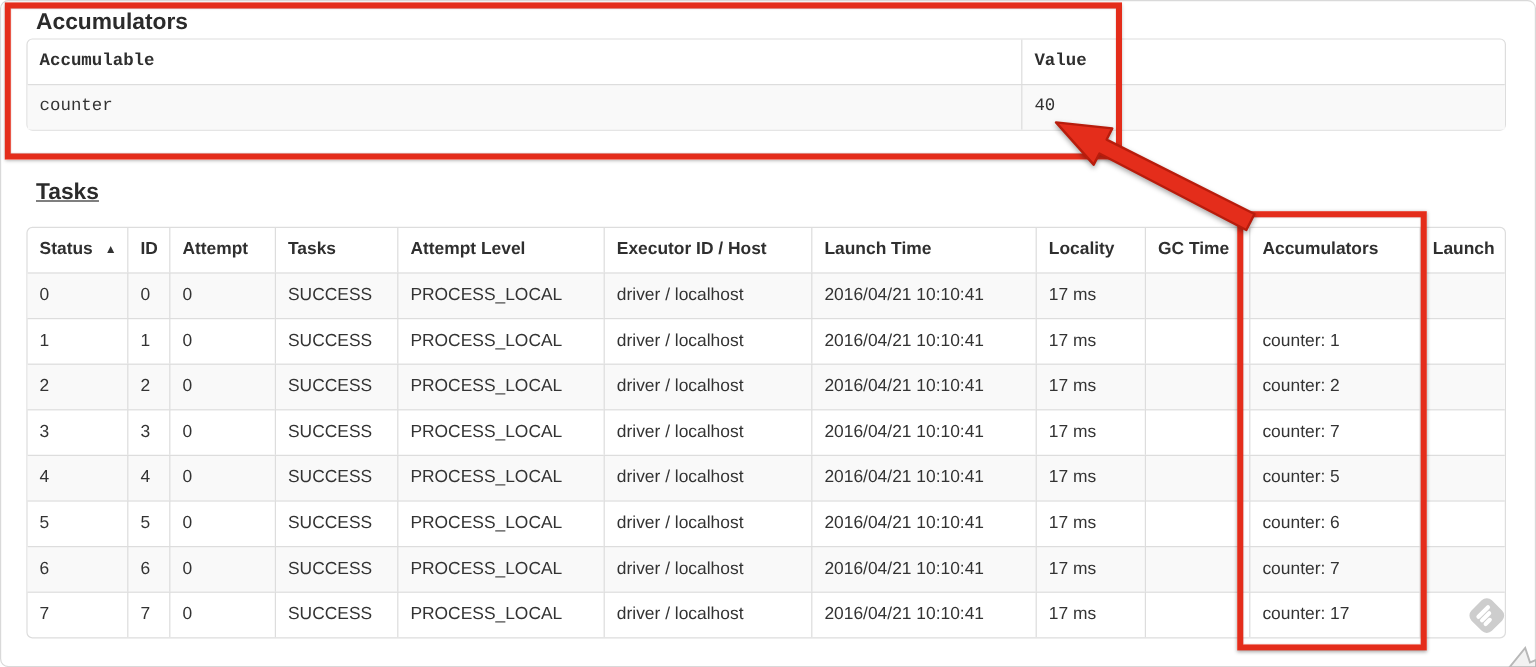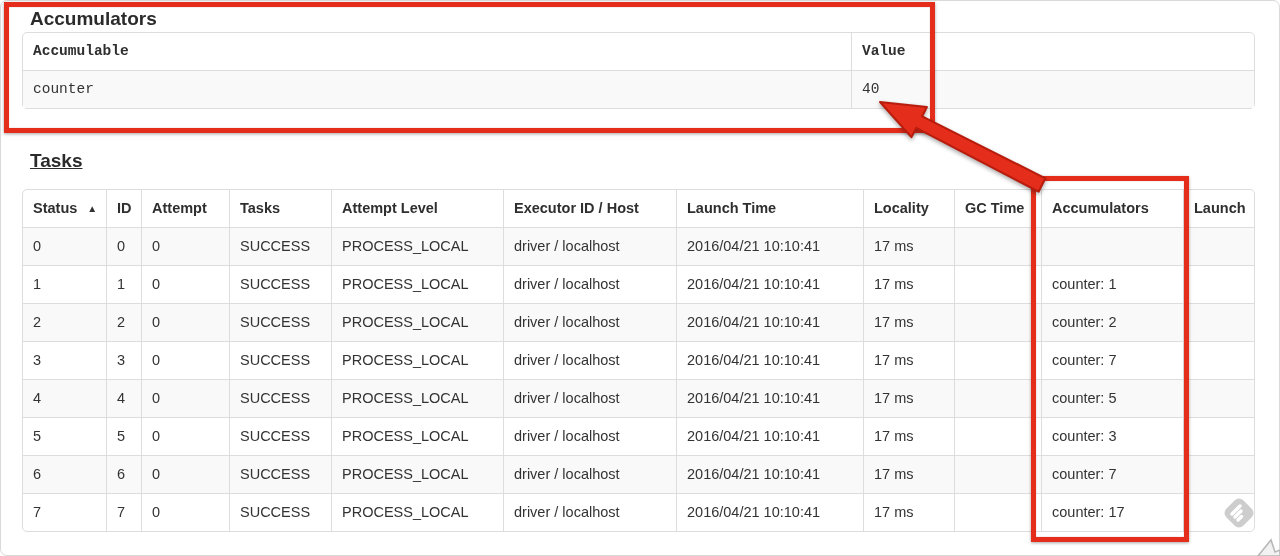--- a/index.html
+++ b/index.html
@@ -213,21 +213,21 @@
       <tr>
         <td>5</td>
         <td>5</td>
         <td>0</td>
         <td>SUCCESS</td>
         <td>PROCESS_LOCAL</td>
         <td>driver / localhost</td>
         <td>2016/04/21 10:10:41</td>
         <td>17 ms</td>
         <td></td>
-        <td>counter: 3</td>
+        <td>counter: 6</td>
         <td></td>
       </tr>
       <tr>
         <td>6</td>
         <td>6</td>
         <td>0</td>
         <td>SUCCESS</td>
         <td>PROCESS_LOCAL</td>
         <td>driver / localhost</td>
         <td>2016/04/21 10:10:41</td>

